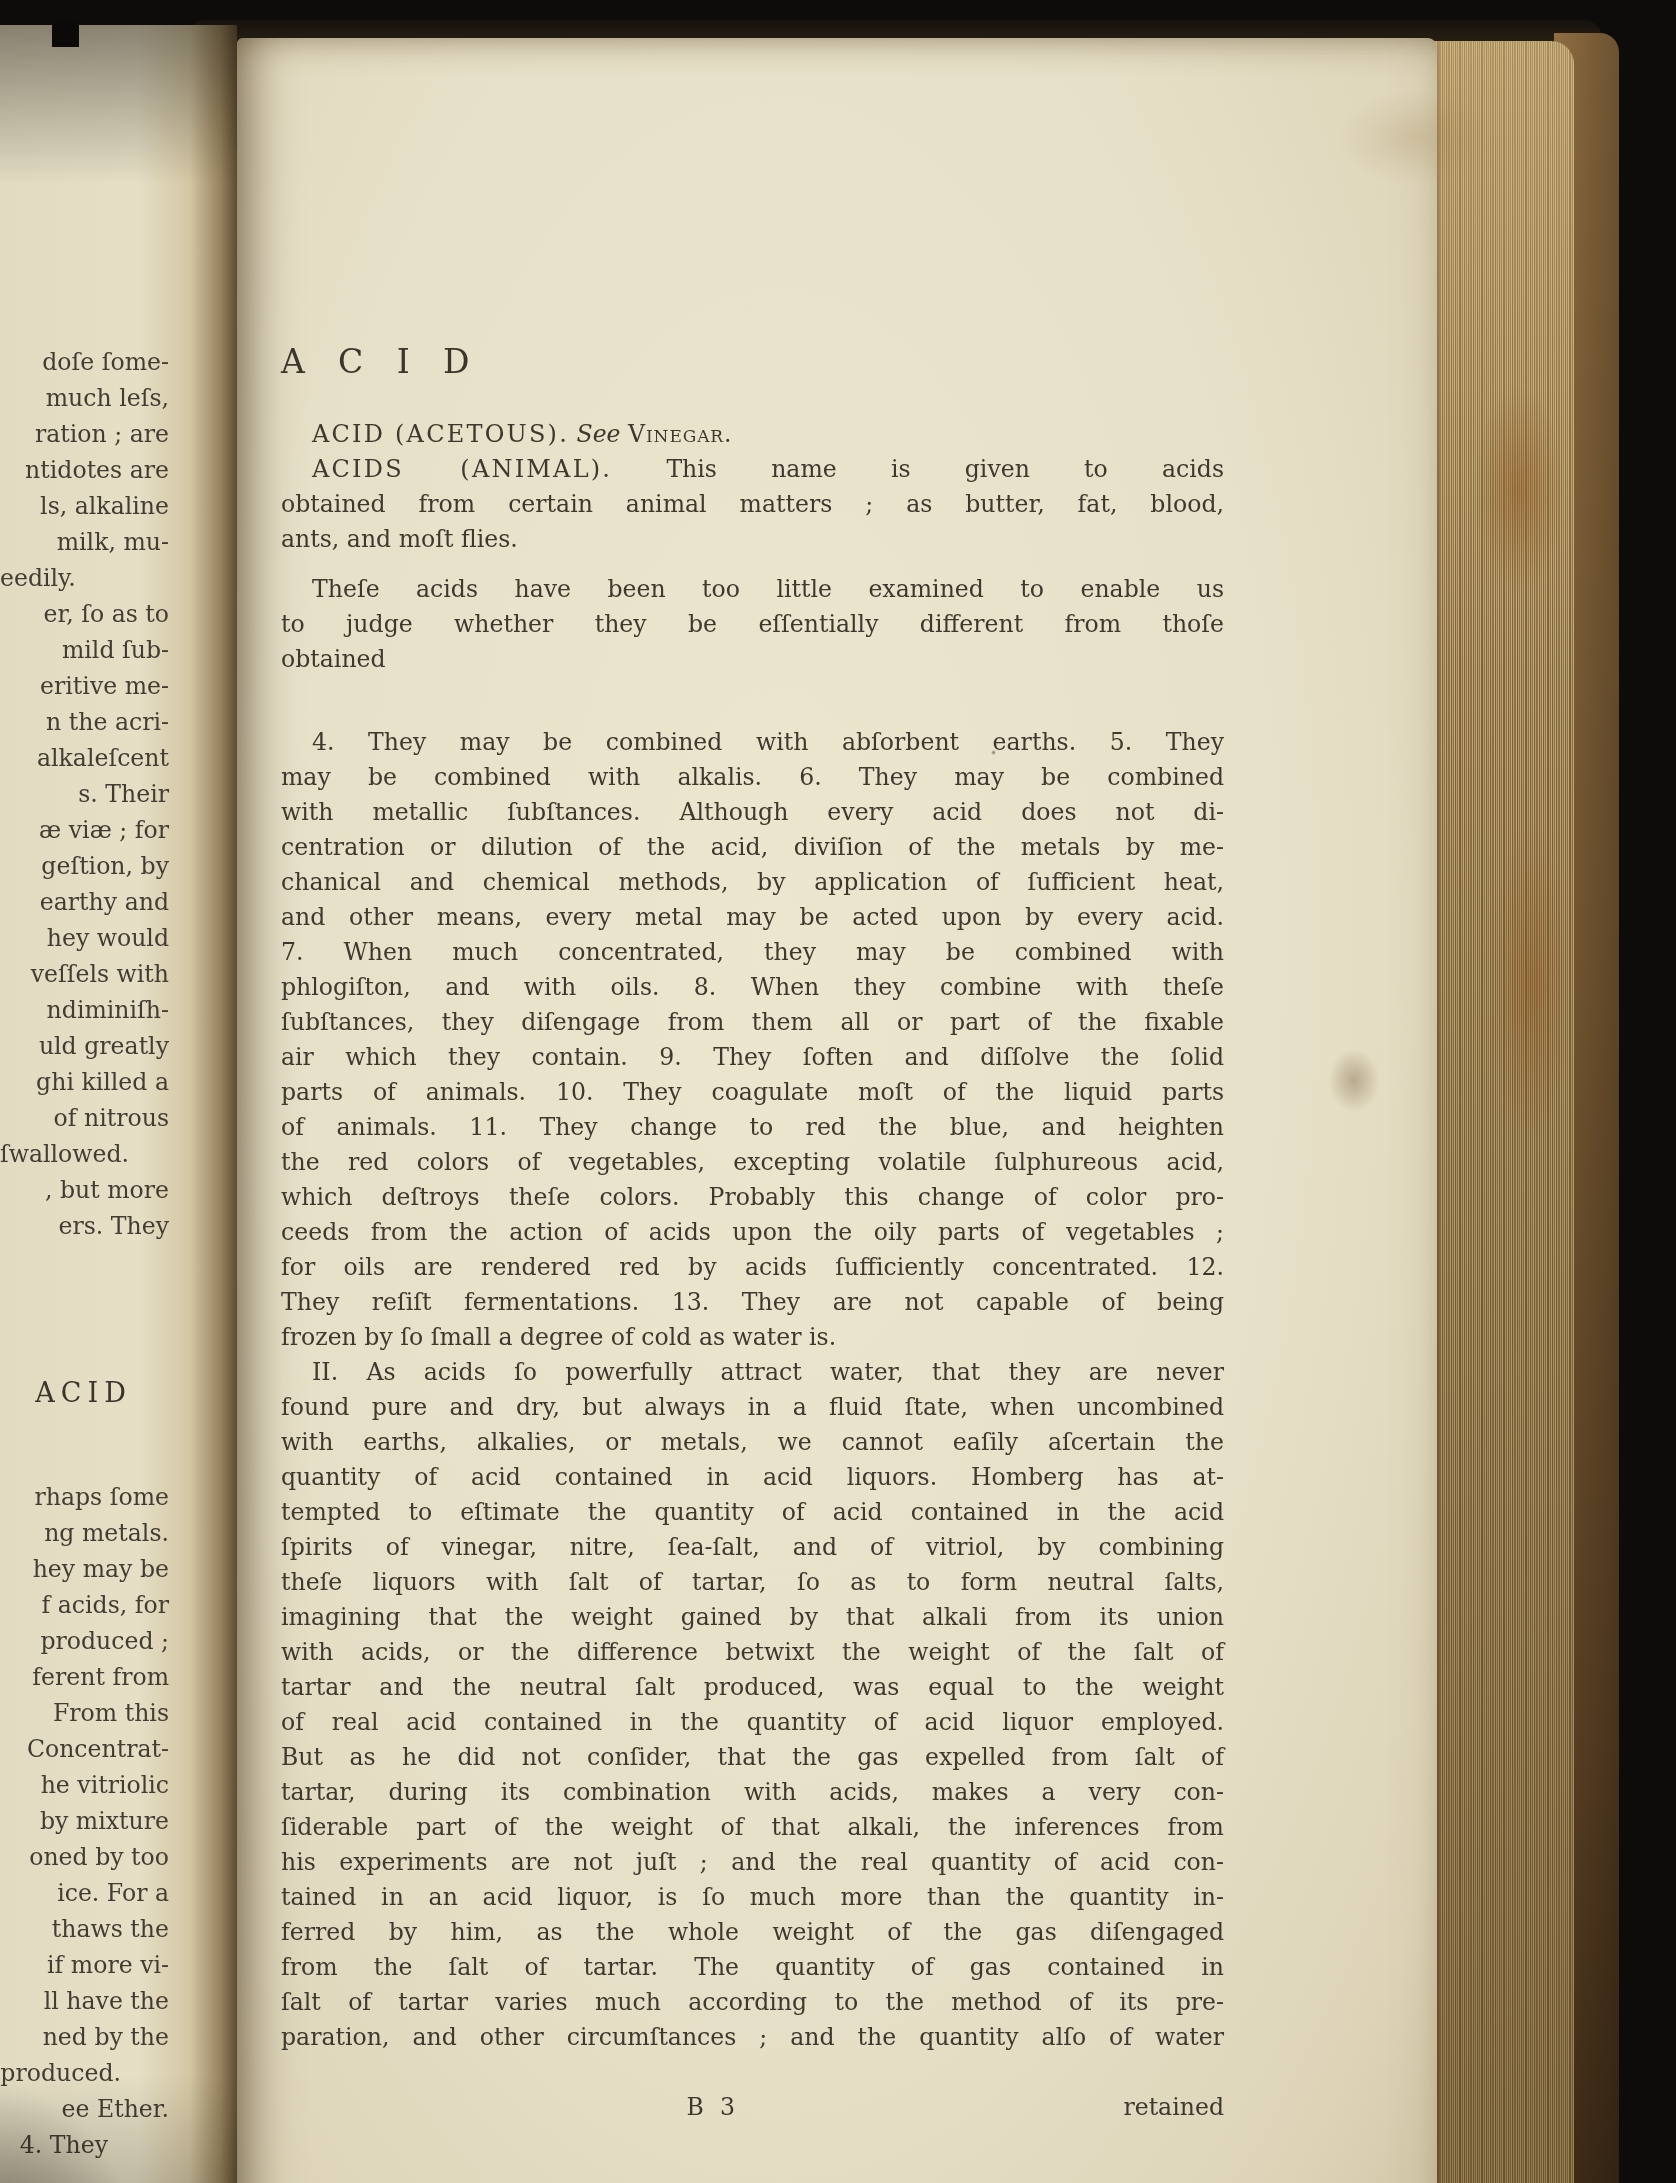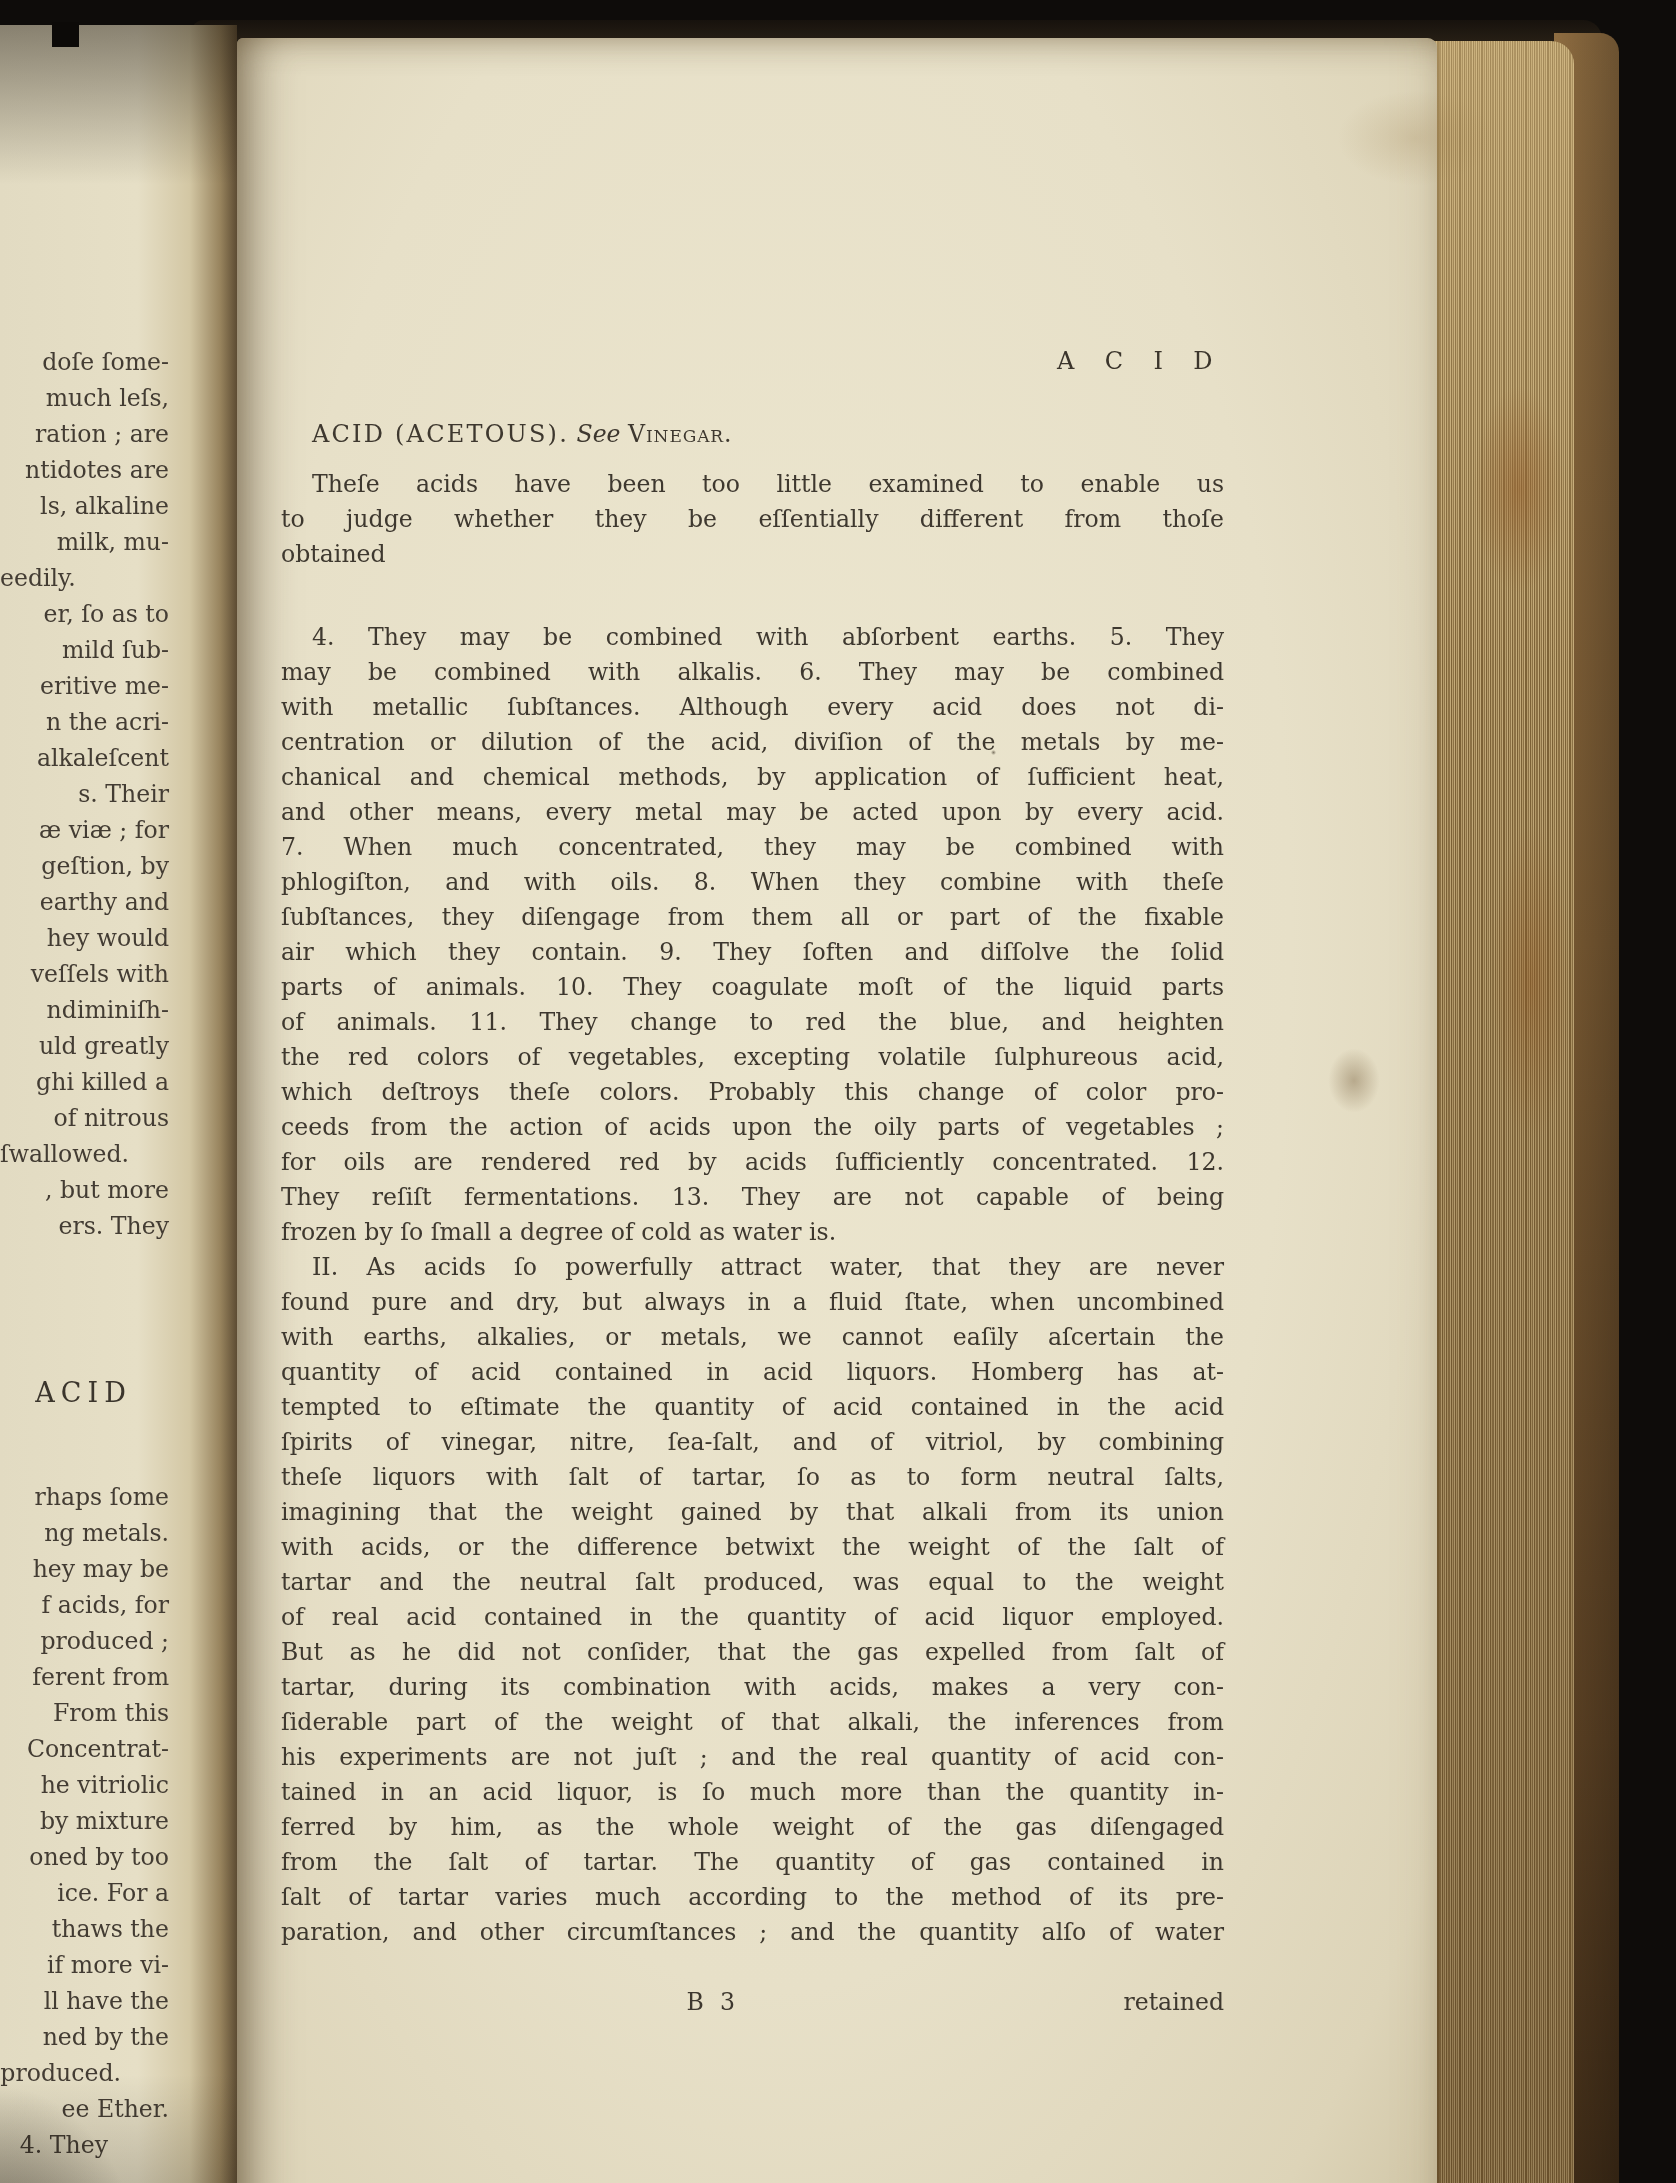--- a/index.html
+++ b/index.html
@@ -63,21 +63,21 @@
     background:radial-gradient(ellipse at 45% 40%, #ece6cf 0%, #e7e0c8 55%, #ddd4b8 85%, #cdc2a2 100%);
     border-radius:6.1px 9.6px 8.7px 4.4px;
     box-shadow:
       inset 31px 0 48px -19.6px rgba(65,46,22,0.60),
       inset -15.3px -31px 57px -31px rgba(120,95,55,0.40),
       inset 0 19.6px 35px -22px rgba(110,88,50,0.45);
     color:#3e382f;
   }
   .text-col{position:absolute;left:44px;top:0;width:943px;font-size:23.6px;line-height:35px;}
   .running-head{
-    margin-top:306px;text-align:right;font-size:24px;letter-spacing:11.4px;color:#3b352c;
+    margin-top:306px;text-align:left;font-size:33px;letter-spacing:11.4px;color:#3b352c;
   }
   .entry-acetous{margin-top:38px;text-indent:31px;white-space:nowrap;}
   .term{font-size:24px;letter-spacing:2.2px;}
   .see-italic{font-style:italic;}
   .smallcaps{font-variant:small-caps;letter-spacing:0.9px;}
   .tline{text-align:justify;text-align-last:justify;}
   .para .tline:last-child{text-align-last:left;}
   .keep-just .tline:last-child{text-align-last:justify;}
   .indent-first .tline:first-child{text-indent:31px;}
   .entry-animal-first{text-align:justify;text-align-last:justify;text-indent:31px;}
@@ -173,20 +173,30 @@
     <div class="text-col">
 
       <div class="running-head">A C I D</div>
 
       <div class="entry-acetous">
         <span class="term">ACID (ACETOUS).</span>
         <span class="see-italic">See</span>
         <span class="smallcaps">Vinegar.</span>
       </div>
 
+      <div>
+        <div class="entry-animal-first">
+          <span class="term">ACIDS (ANIMAL).</span>
+          <span>This name is given to acids</span>
+        </div>
+        <div class="para">
+            <div class="tline">obtained from certain animal matters ; as butter, fat, blood,</div>
+            <div class="tline">ants, and moſt flies.</div>
+          </div>
+      </div>
 
       <div class="para-examined keep-just indent-first">
           <div class="tline">Theſe acids have been too little examined to enable us</div>
           <div class="tline">to judge whether they be eſſentially different from thoſe</div>
         </div>
       <div class="catchword-line">obtained</div>
 
       <div class="section-properties para indent-first">
           <div class="tline">4. They may be combined with abſorbent earths.  5. They</div>
           <div class="tline">may be combined with alkalis.  6. They may be combined</div>

